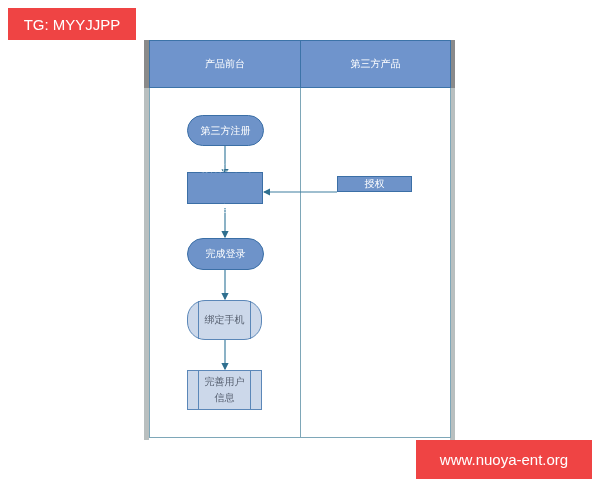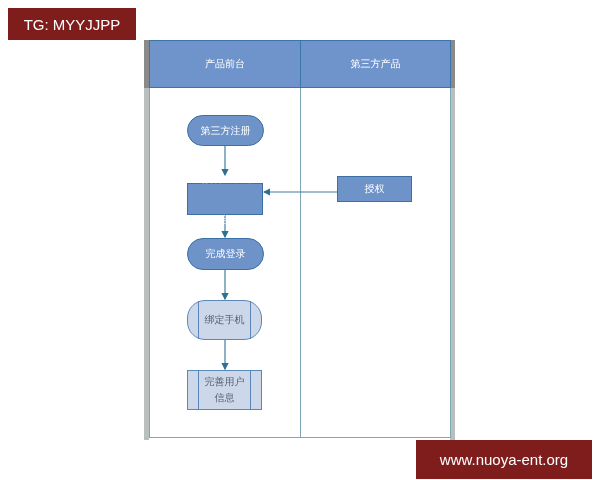--- a/index.html
+++ b/index.html
@@ -1,19 +1,19 @@
 <!DOCTYPE html>
 <html><head>
   <meta charset="utf-8">
   <style>
     html, body { margin:0; padding:0; }
     body { width:600px; height:480px; background:#ffffff; position:relative; overflow:hidden;
            font-family:"DejaVu Sans", sans-serif; }
     .abs { position:absolute; box-sizing:border-box; }
-    .tag { background:#7f1d1d; color:#ffffff; font-family:"Liberation Sans", sans-serif;
+    .tag { background:#ef4444; color:#ffffff; font-family:"Liberation Sans", sans-serif;
            display:flex; align-items:center; justify-content:center; }
     .frame-bar { background:#b9bfbf; }
     .frame-bar-top { background:#8a8a8a; }
     .header { background:#6f94cc; border:1.5px solid #3c73a8; color:#ffffff; font-size:10px;
               display:flex; align-items:center; justify-content:center; }
     .lane { border:1px solid #7ea7b8; background:#ffffff; }
     .node { display:flex; align-items:center; justify-content:center; text-align:center;
             font-size:10px; line-height:16px; }
     .pill { background:#6e93c9; border:1.5px solid #3b6fa6; border-radius:16px; color:#ffffff; }
     .rect { background:#6e93c9; border:1.5px solid #3b6fa6; color:#ffffff; }
@@ -49,26 +49,26 @@
     <line x1="225" y1="146" x2="225" y2="175" marker-end="url(#arr)"></line>
     <line x1="337" y1="192" x2="264" y2="192" marker-end="url(#arr)"></line>
     <line x1="225" y1="208" x2="225" y2="237" marker-end="url(#arr)"></line>
     <line x1="225" y1="270" x2="225" y2="299" marker-end="url(#arr)"></line>
     <line x1="225" y1="340" x2="225" y2="369" marker-end="url(#arr)"></line>
   </g>
 </svg>
 
 <div class="abs node pill" style="left:187px;top:115px;width:77px;height:31px;">第三方注册</div>
 
-<div class="abs node rect" style="left:187px;top:183px;width:76px;height:32px;flex-direction:column;gap:25px;">
+<div class="abs node rect" style="left:187px;top:172px;width:76px;height:32px;flex-direction:column;gap:25px;">
   <span>选择第三方平</span>
   <span>台</span>
 </div>
 
-<div class="abs node rect" style="left:337px;top:176px;width:75px;height:26px;">授权</div>
+<div class="abs node rect" style="left:337px;top:176px;width:75px;height:16px;">授权</div>
 
 <div class="abs node pill" style="left:187px;top:238px;width:77px;height:32px;">完成登录</div>
 
 <div class="abs node sub" style="left:187px;top:300px;width:75px;height:40px;border-radius:18px;">
   <div class="bar" style="left:0;border-width:0 1px 0 0;"></div>
   <div class="bar" style="right:0;border-width:0 0 0 1px;"></div>
   <span>绑定手机</span>
 </div>
 
 <div class="abs node sub" style="left:187px;top:370px;width:75px;height:40px;flex-direction:column;">

